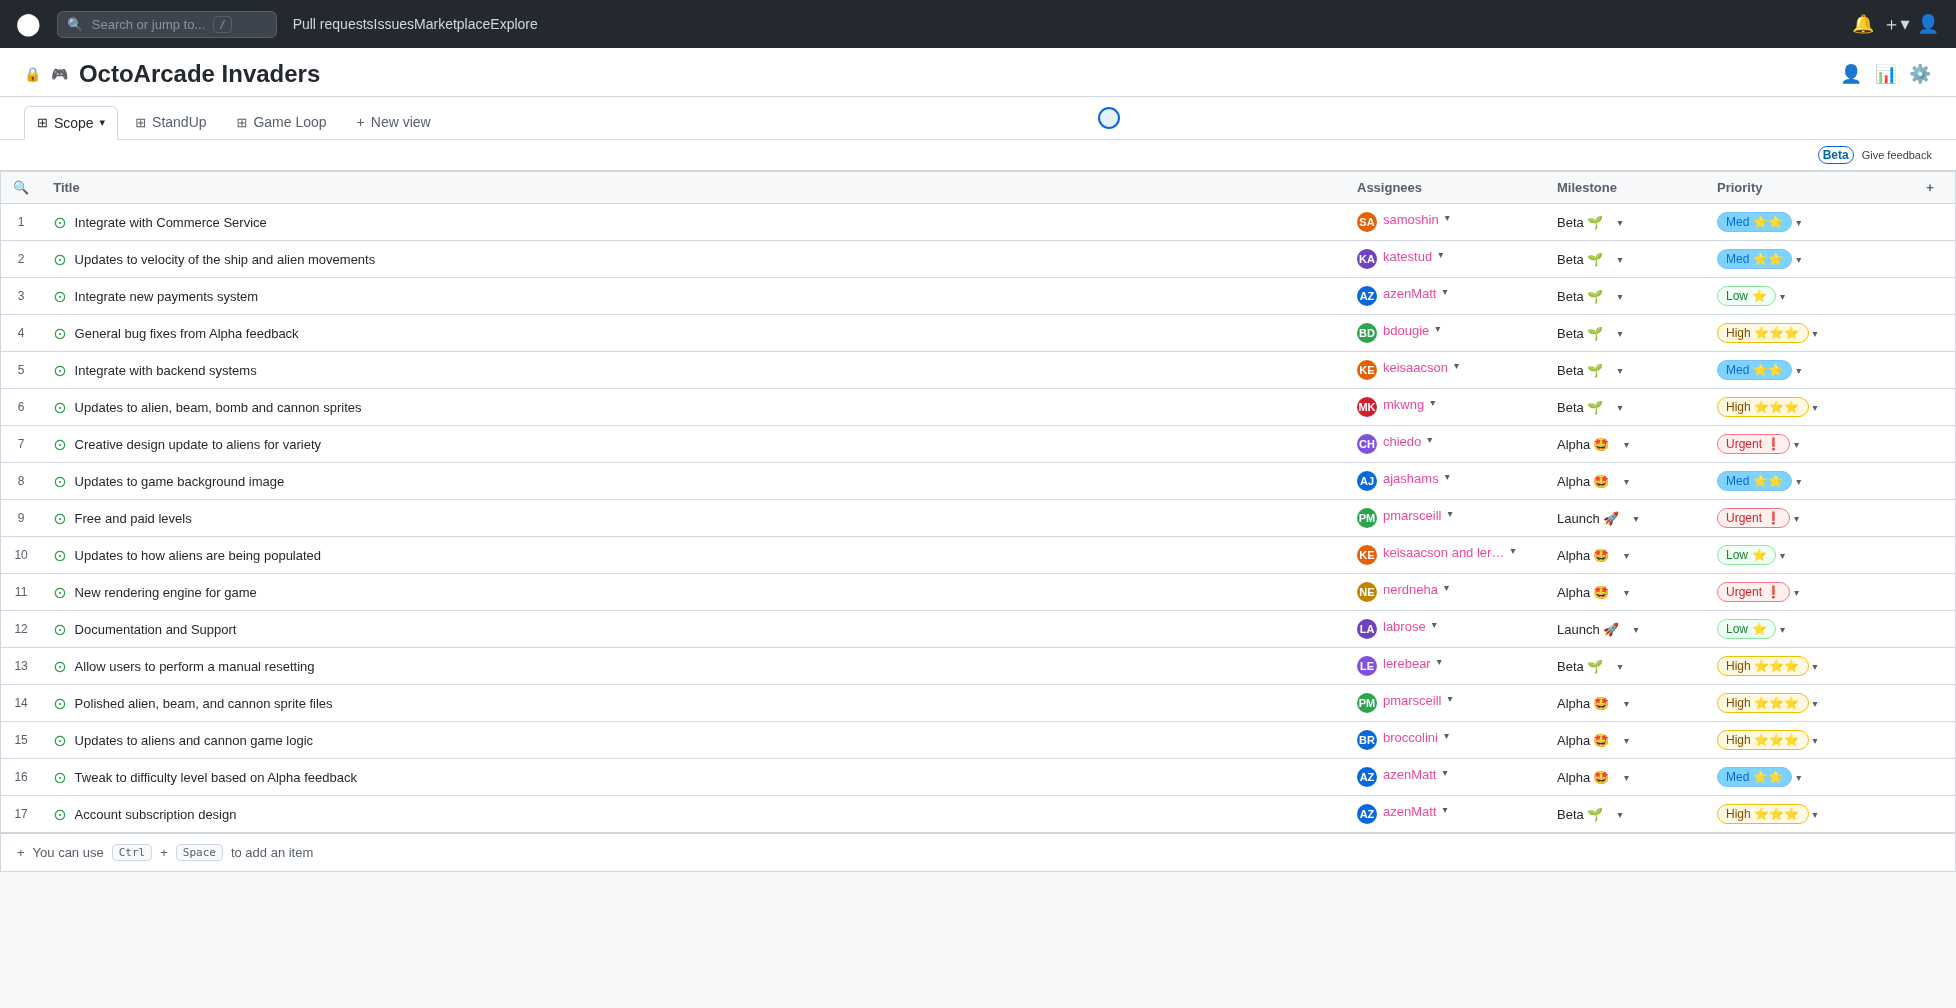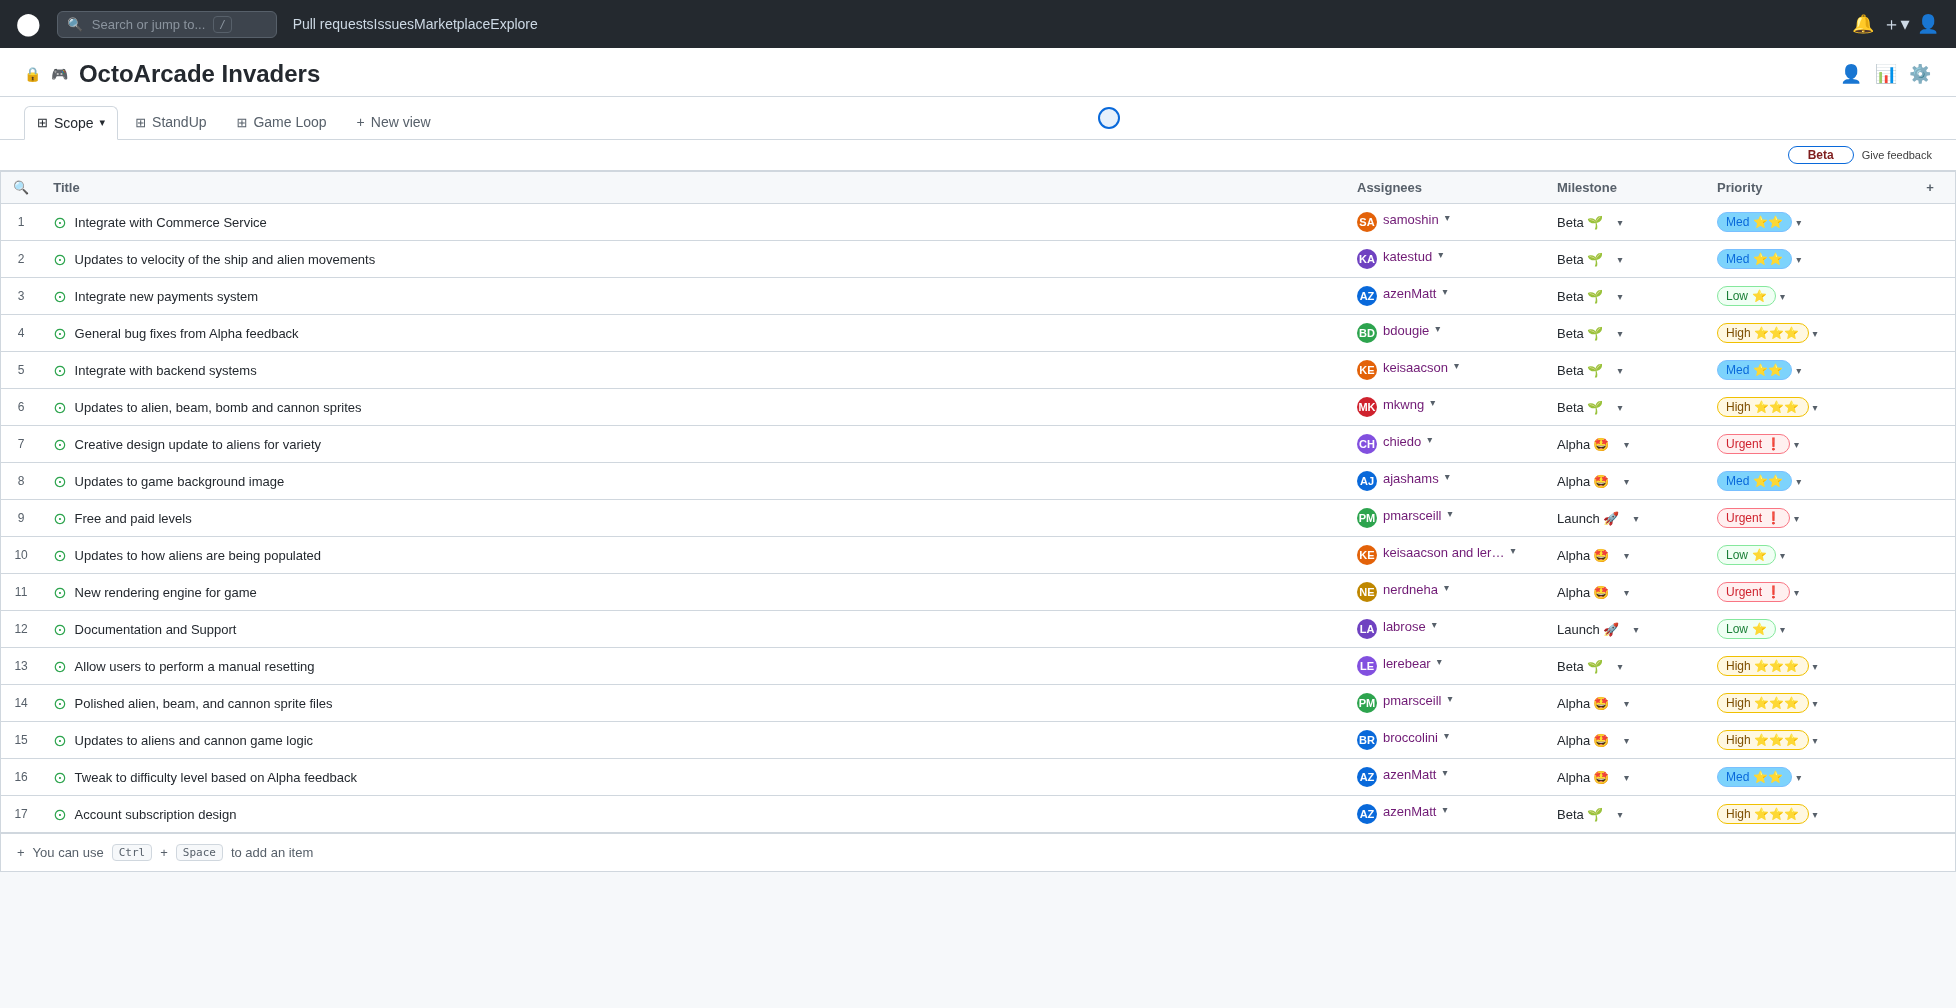--- a/index.html
+++ b/index.html
@@ -66,21 +66,21 @@
     .tab .dropdown-arrow { font-size: 11px; }
 
     
     .feedback-row {
       display: flex; justify-content: flex-end; align-items: center;
       gap: 8px; padding: 6px 24px; background: white;
       border-bottom: 1px solid #d0d7de;
     }
     .beta-badge {
       background: transparent; border: 1px solid #0969da;
-      color: #7f1d1d; border-radius: 20px; padding: 1px 19px; font-size: 12px; font-weight: 600;
+      color: #0369a1; border-radius: 20px; padding: 1px 4px; font-size: 12px; font-weight: 600;
     }
     .feedback-link { color: #404040; font-size: 11px; cursor: pointer; text-decoration: none; }
 
     
     .table-container { background: white; border: 1px solid #d0d7de; margin: 0; overflow: auto; }
     table { width: 100%; border-collapse: collapse; }
     thead tr { background: #f6f8fa; }
     thead th {
       padding: 8px 12px; text-align: left; font-size: 13px; font-weight: 600;
       color: #57606a; border-bottom: 1px solid #d0d7de;
@@ -95,21 +95,21 @@
     tbody tr { border-bottom: 1px solid #d0d7de; }
     tbody td { padding: 8px 12px; font-size: 13px; color: #24292f; }
     tbody td.row-num { text-align: center; color: #57606a; font-size: 12px; width: 40px; }
     .issue-status { color: #2da44e; font-size: 16px; }
 
     .title-cell { display: flex; align-items: center; gap: 8px; }
     .title-text { font-size: 13px; color: #24292f; }
 
     .assignee-cell { display: flex; align-items: flex-start; gap: 6px; }
     .avatar { width: 20px; height: 20px; border-radius: 50%; font-size: 11px; display: flex; align-items: center; justify-content: center; color: white; font-weight: 600; flex-shrink: 0; }
-    .assignee-name { font-size: 13px; color: #701a75; }
+    .assignee-name { font-size: 13px; color: #ec4899; }
     .dropdown-indicator { color: #57606a; font-size: 10px; cursor: pointer; }
 
     .milestone-cell { display: flex; align-items: center; gap: 14px; }
     .milestone-text { font-size: 13px; }
 
     .priority-cell { display: flex; align-items: center; gap: 4px; }
 
     .priority-badge {
       display: inline-flex; align-items: center; gap: 4px;
       padding: 2px 8px; border-radius: 20px; font-size: 12px; font-weight: 500;

